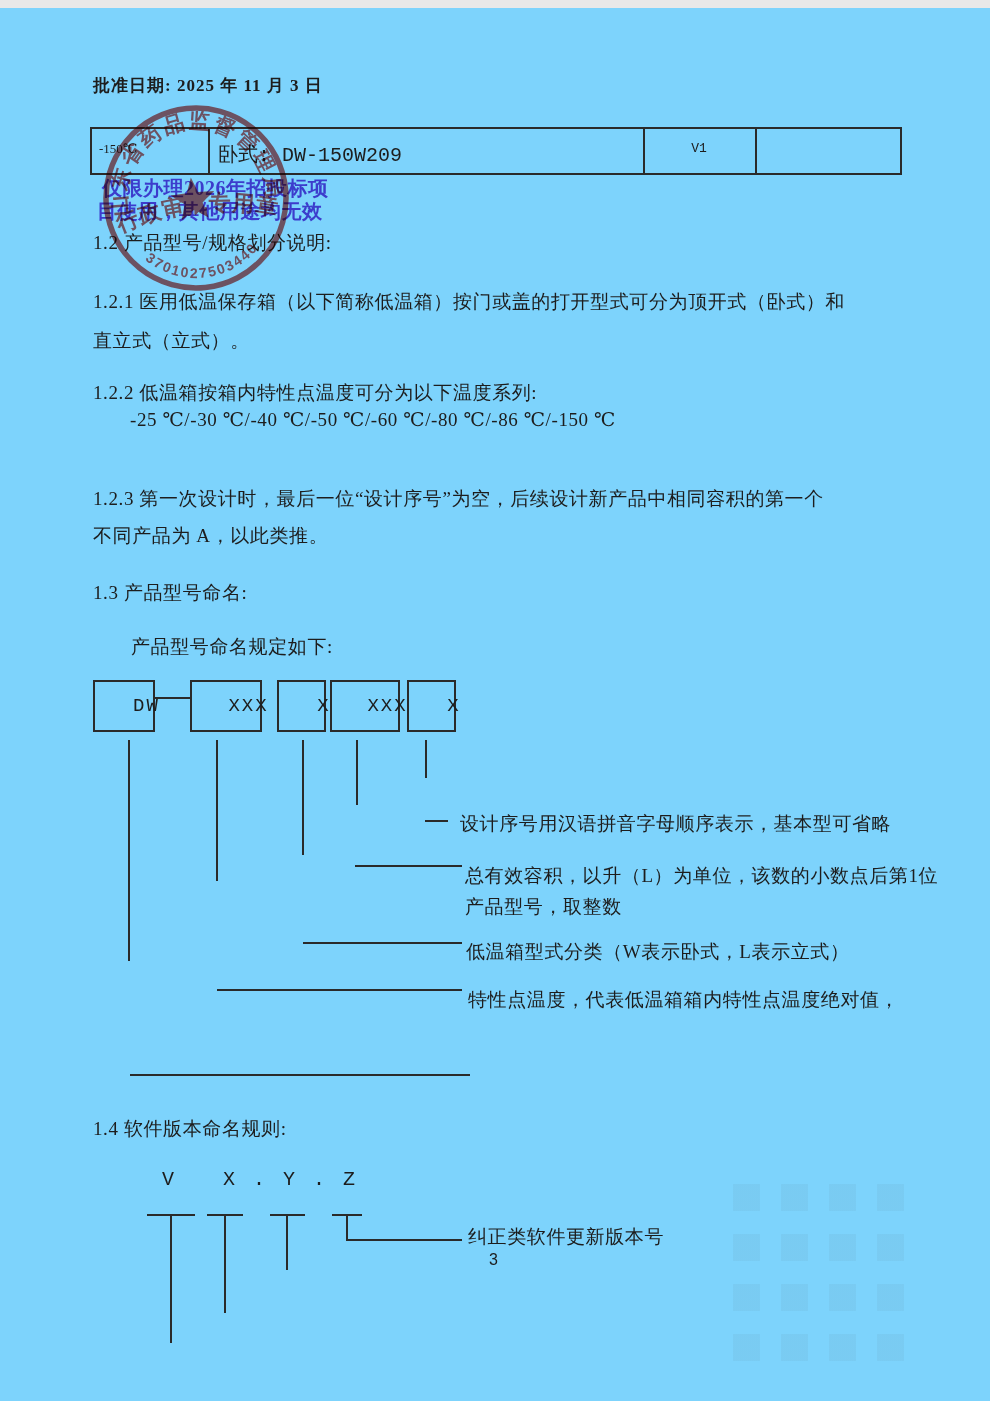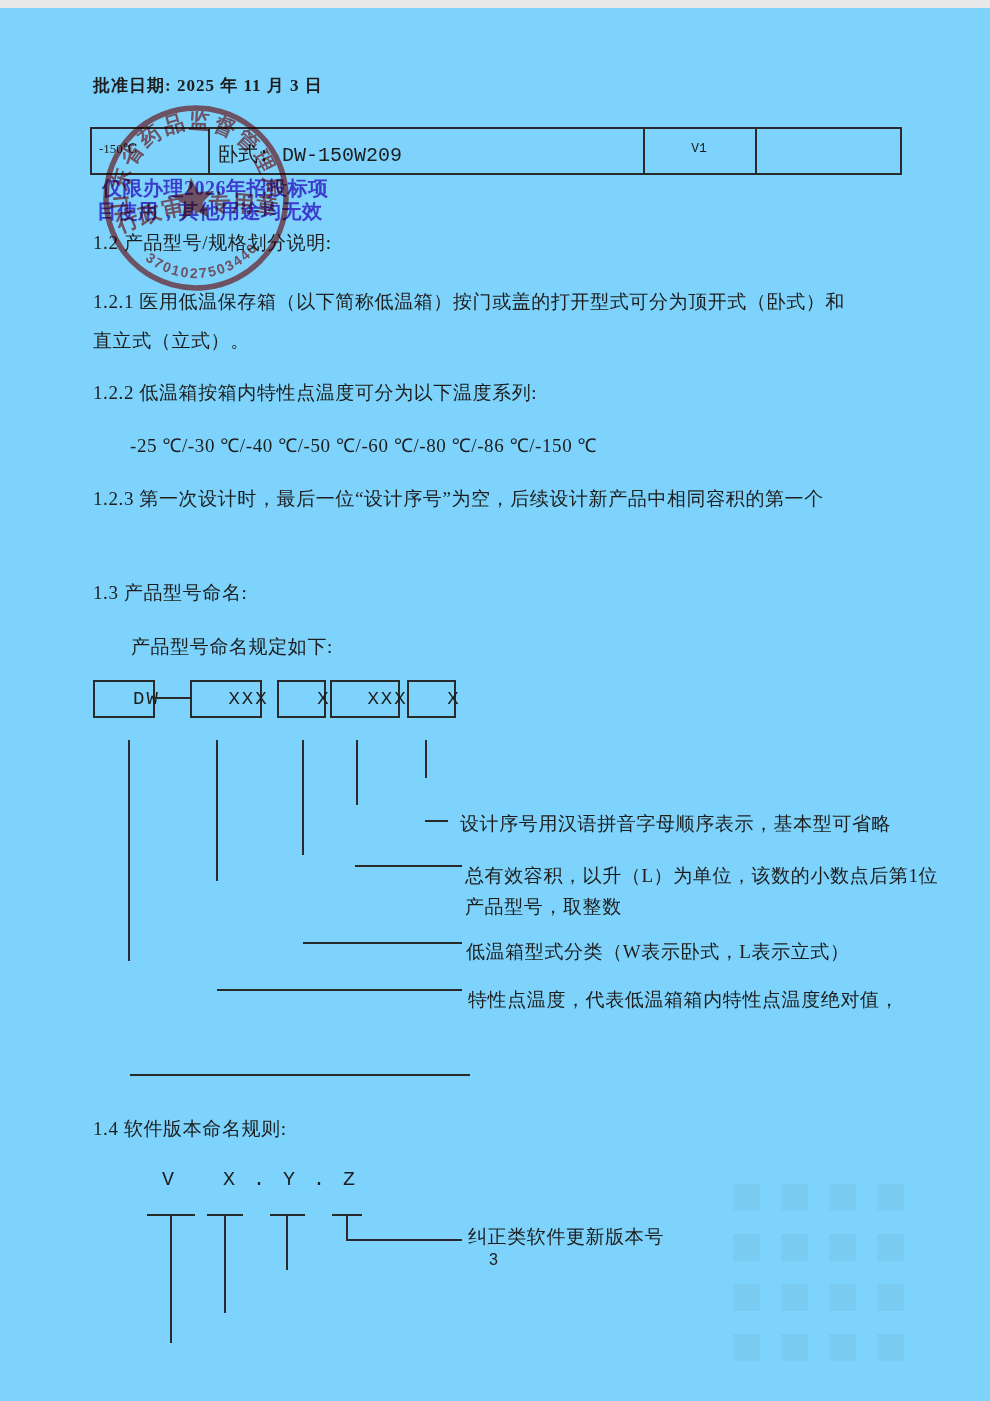--- a/index.html
+++ b/index.html
@@ -21,21 +21,21 @@
   .doc-table{
     position:absolute;left:90px;top:119px;width:812px;height:48px;
     border:2px solid #2a2a2a;box-sizing:border-box;
   }
   .doc-table .divider{position:absolute;top:0;bottom:0;width:2px;background:#2a2a2a;}
   .cell-text{position:absolute;top:12px;font-size:13px;}
   
   .notice{color:#3c3ccc;font-size:20px;letter-spacing:0.5px;font-weight:600;}
   
   .nbox{
-    position:absolute;top:672px;height:38px;
+    position:absolute;top:672px;height:52px;
     border:2px solid #2a2a2a;box-sizing:border-box;
     display:flex;align-items:center;justify-content:center;
     font-family:"Liberation Mono","DejaVu Sans Mono",monospace;
     font-size:19px;letter-spacing:2px;padding-left:45px;
   }
   
   .vletter{position:absolute;top:1160px;font-family:"Liberation Mono","DejaVu Sans Mono",monospace;font-size:20px;}
   
   .stamp{position:absolute;left:81px;top:75px;width:230px;height:230px;
          mix-blend-mode:multiply;opacity:0.88;pointer-events:none;}
@@ -60,22 +60,23 @@
     <div class="cell-text" style="left:663px;width:147px;"></div>
   </div>
 
   <div class="abs notice" style="left:102px;top:167px;">仅限办理2026年招投标项</div>
   <div class="abs notice" style="left:97px;top:190px;">目使用，其他用途均无效</div>
 
   <div class="abs cjk" style="left:93px;top:222px;">1.2  产品型号/规格划分说明:</div>
   <div class="abs cjk" style="left:93px;top:281px;">1.2.1  医用低温保存箱（以下简称低温箱）按门或盖的打开型式可分为顶开式（卧式）和</div>
   <div class="abs cjk" style="left:93px;top:320px;">直立式（立式）。</div>
   <div class="abs cjk" style="left:93px;top:372px;">1.2.2  低温箱按箱内特性点温度可分为以下温度系列:</div>
-  <div class="abs cjk" style="left:130px;top:424px;font-family:Liberation Serif, serif;">-25 ℃/-30 ℃/-40 ℃/-50 ℃/-60 ℃/-80 ℃/-86 ℃/-150 ℃</div>
+  <div class="abs cjk" style="left:130px;top:400px;">-25 ℃/-30 ℃/-40 ℃/-50 ℃/-60 ℃/-80 ℃/-86 ℃/-150 ℃</div>
   <div class="abs cjk" style="left:93px;top:478px;">1.2.3  第一次设计时，最后一位“设计序号”为空，后续设计新产品中相同容积的第一个</div>
+  <div class="abs cjk" style="left:93px;top:515px;">不同产品为 A，以此类推。</div>
   <div class="abs cjk" style="left:93px;top:572px;">1.3  产品型号命名:</div>
   <div class="abs cjk" style="left:131px;top:626px;">产品型号命名规定如下:</div>
 
   <div class="nbox" style="left:93px;width:62px;">DW</div>
   <div class="nbox" style="left:190px;width:72px;">XXX</div>
   <div class="nbox" style="left:277px;width:45px;">X</div>
   <div class="nbox" style="left:330px;width:70px;">XXX</div>
   <div class="nbox" style="left:407px;width:45px;">X</div>
   <div class="hline" style="left:155px;top:689px;width:35px;"></div>
 

